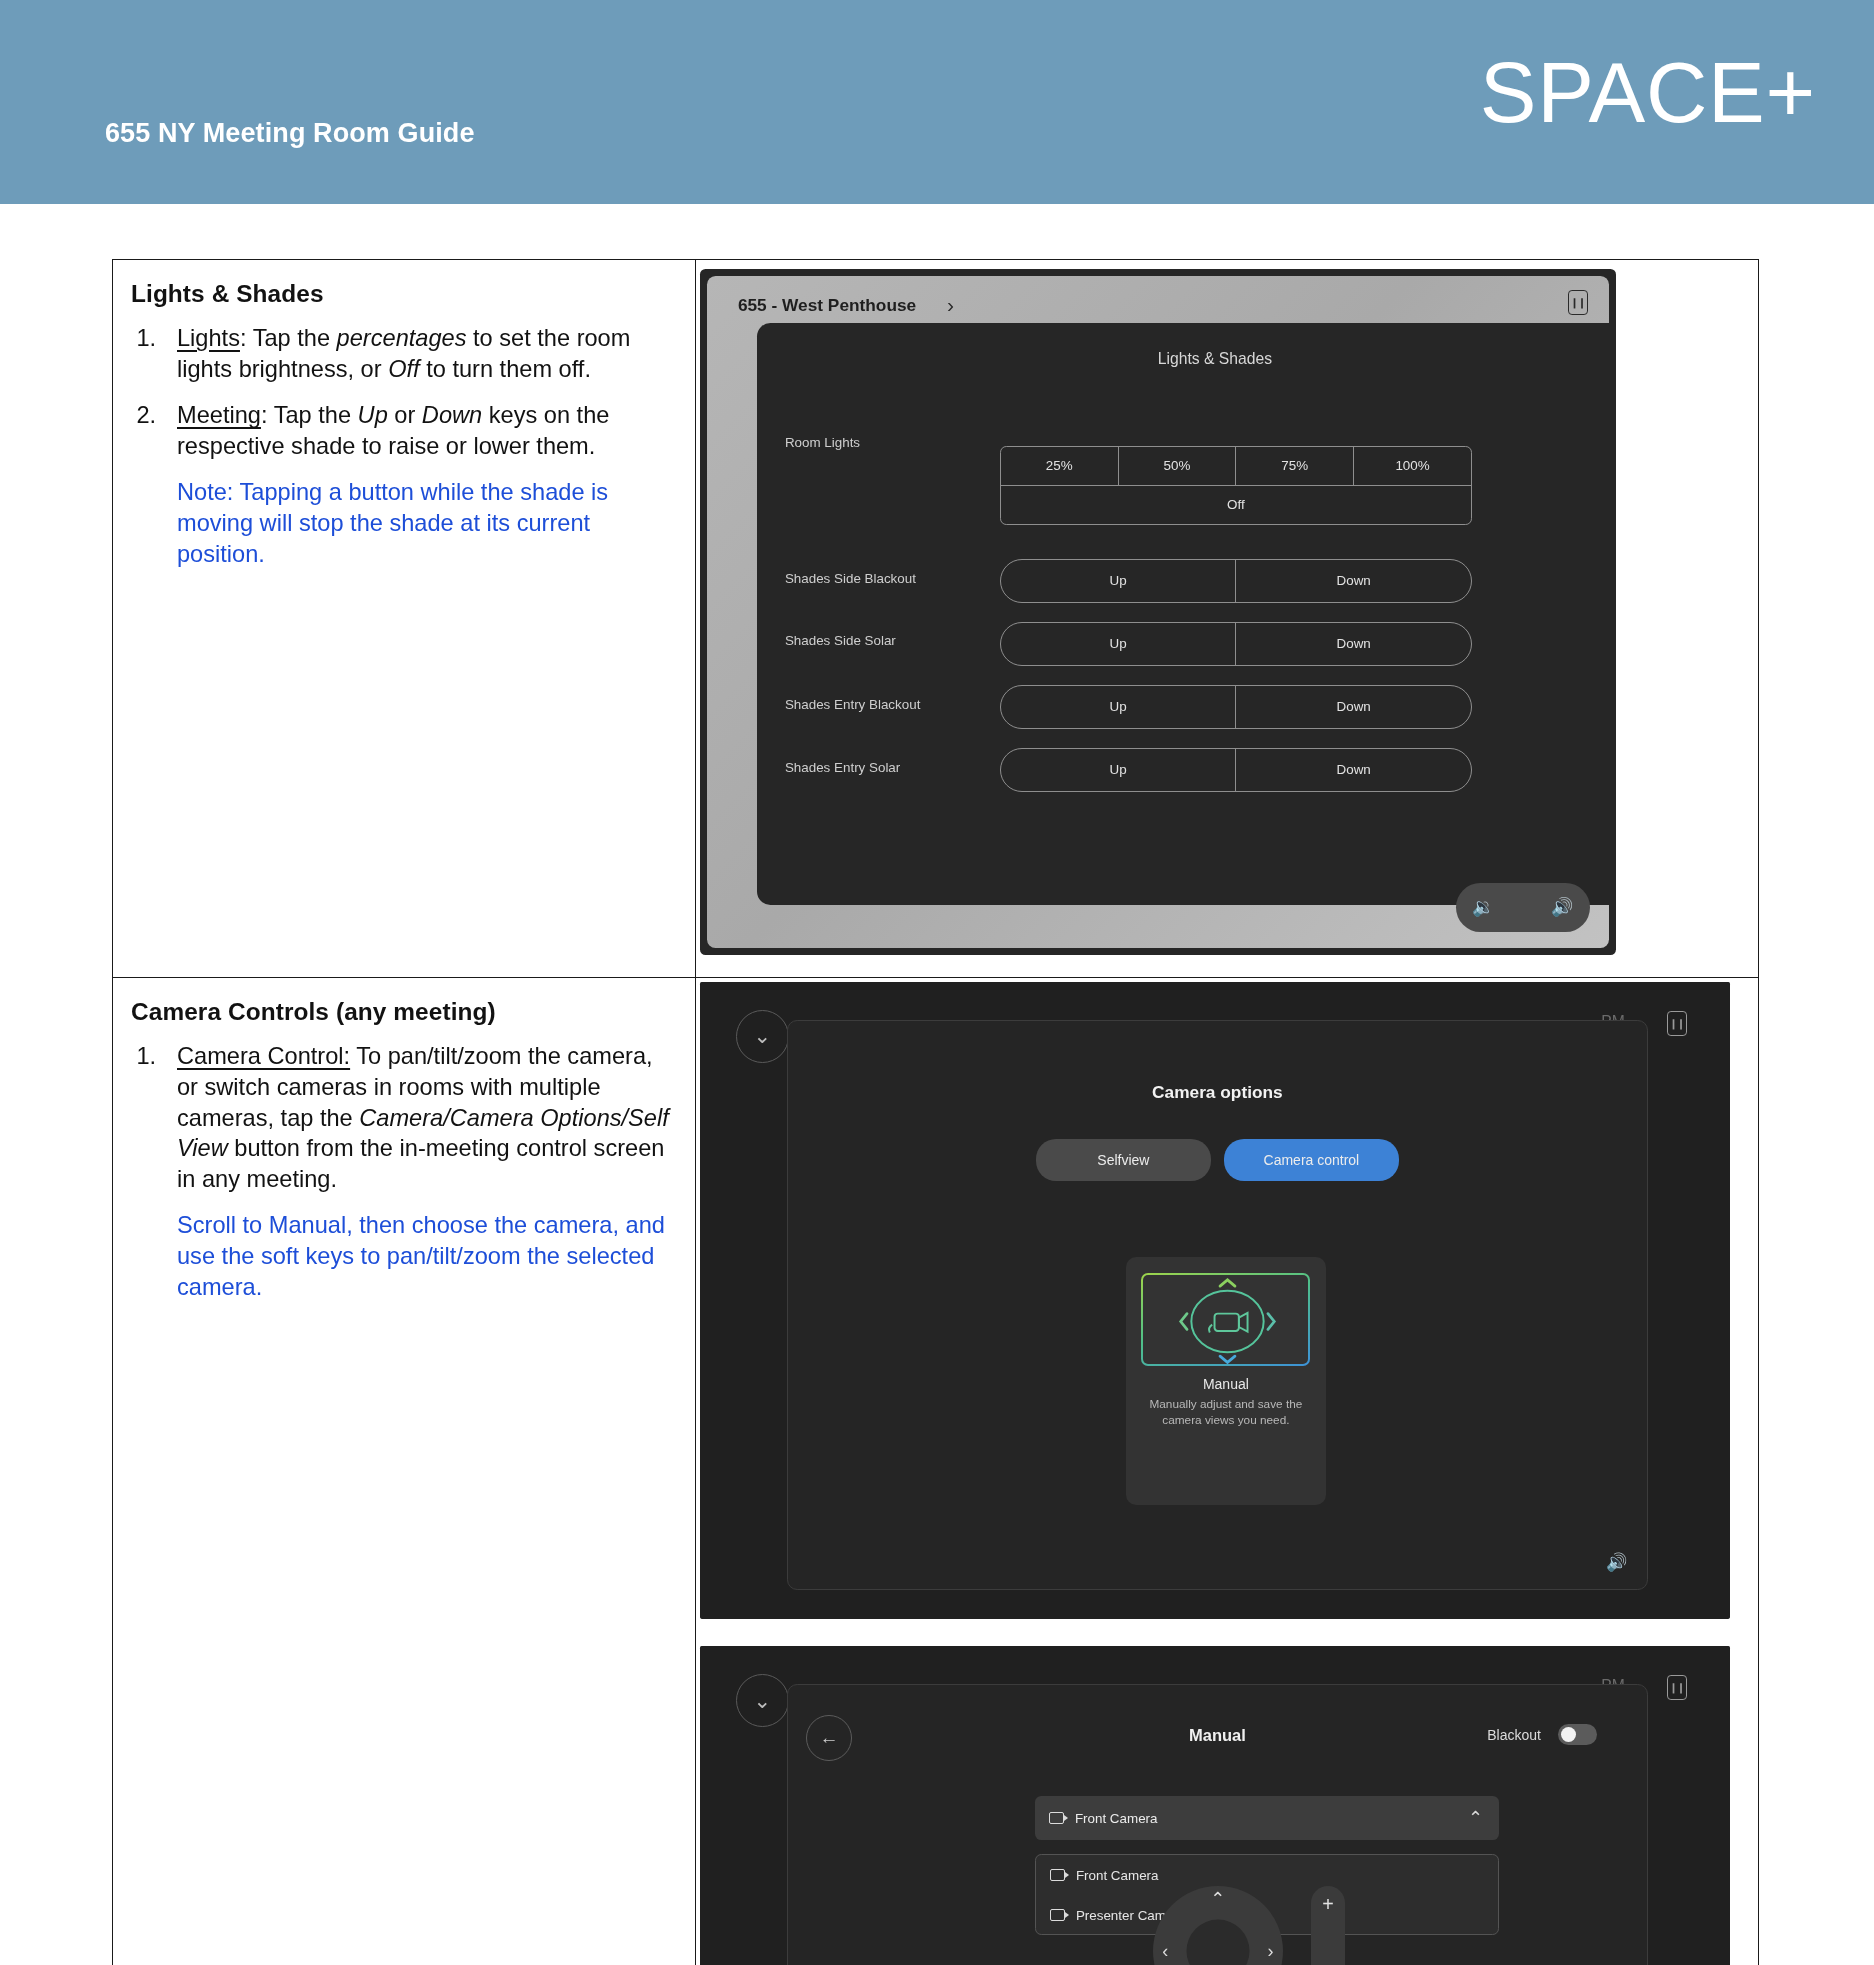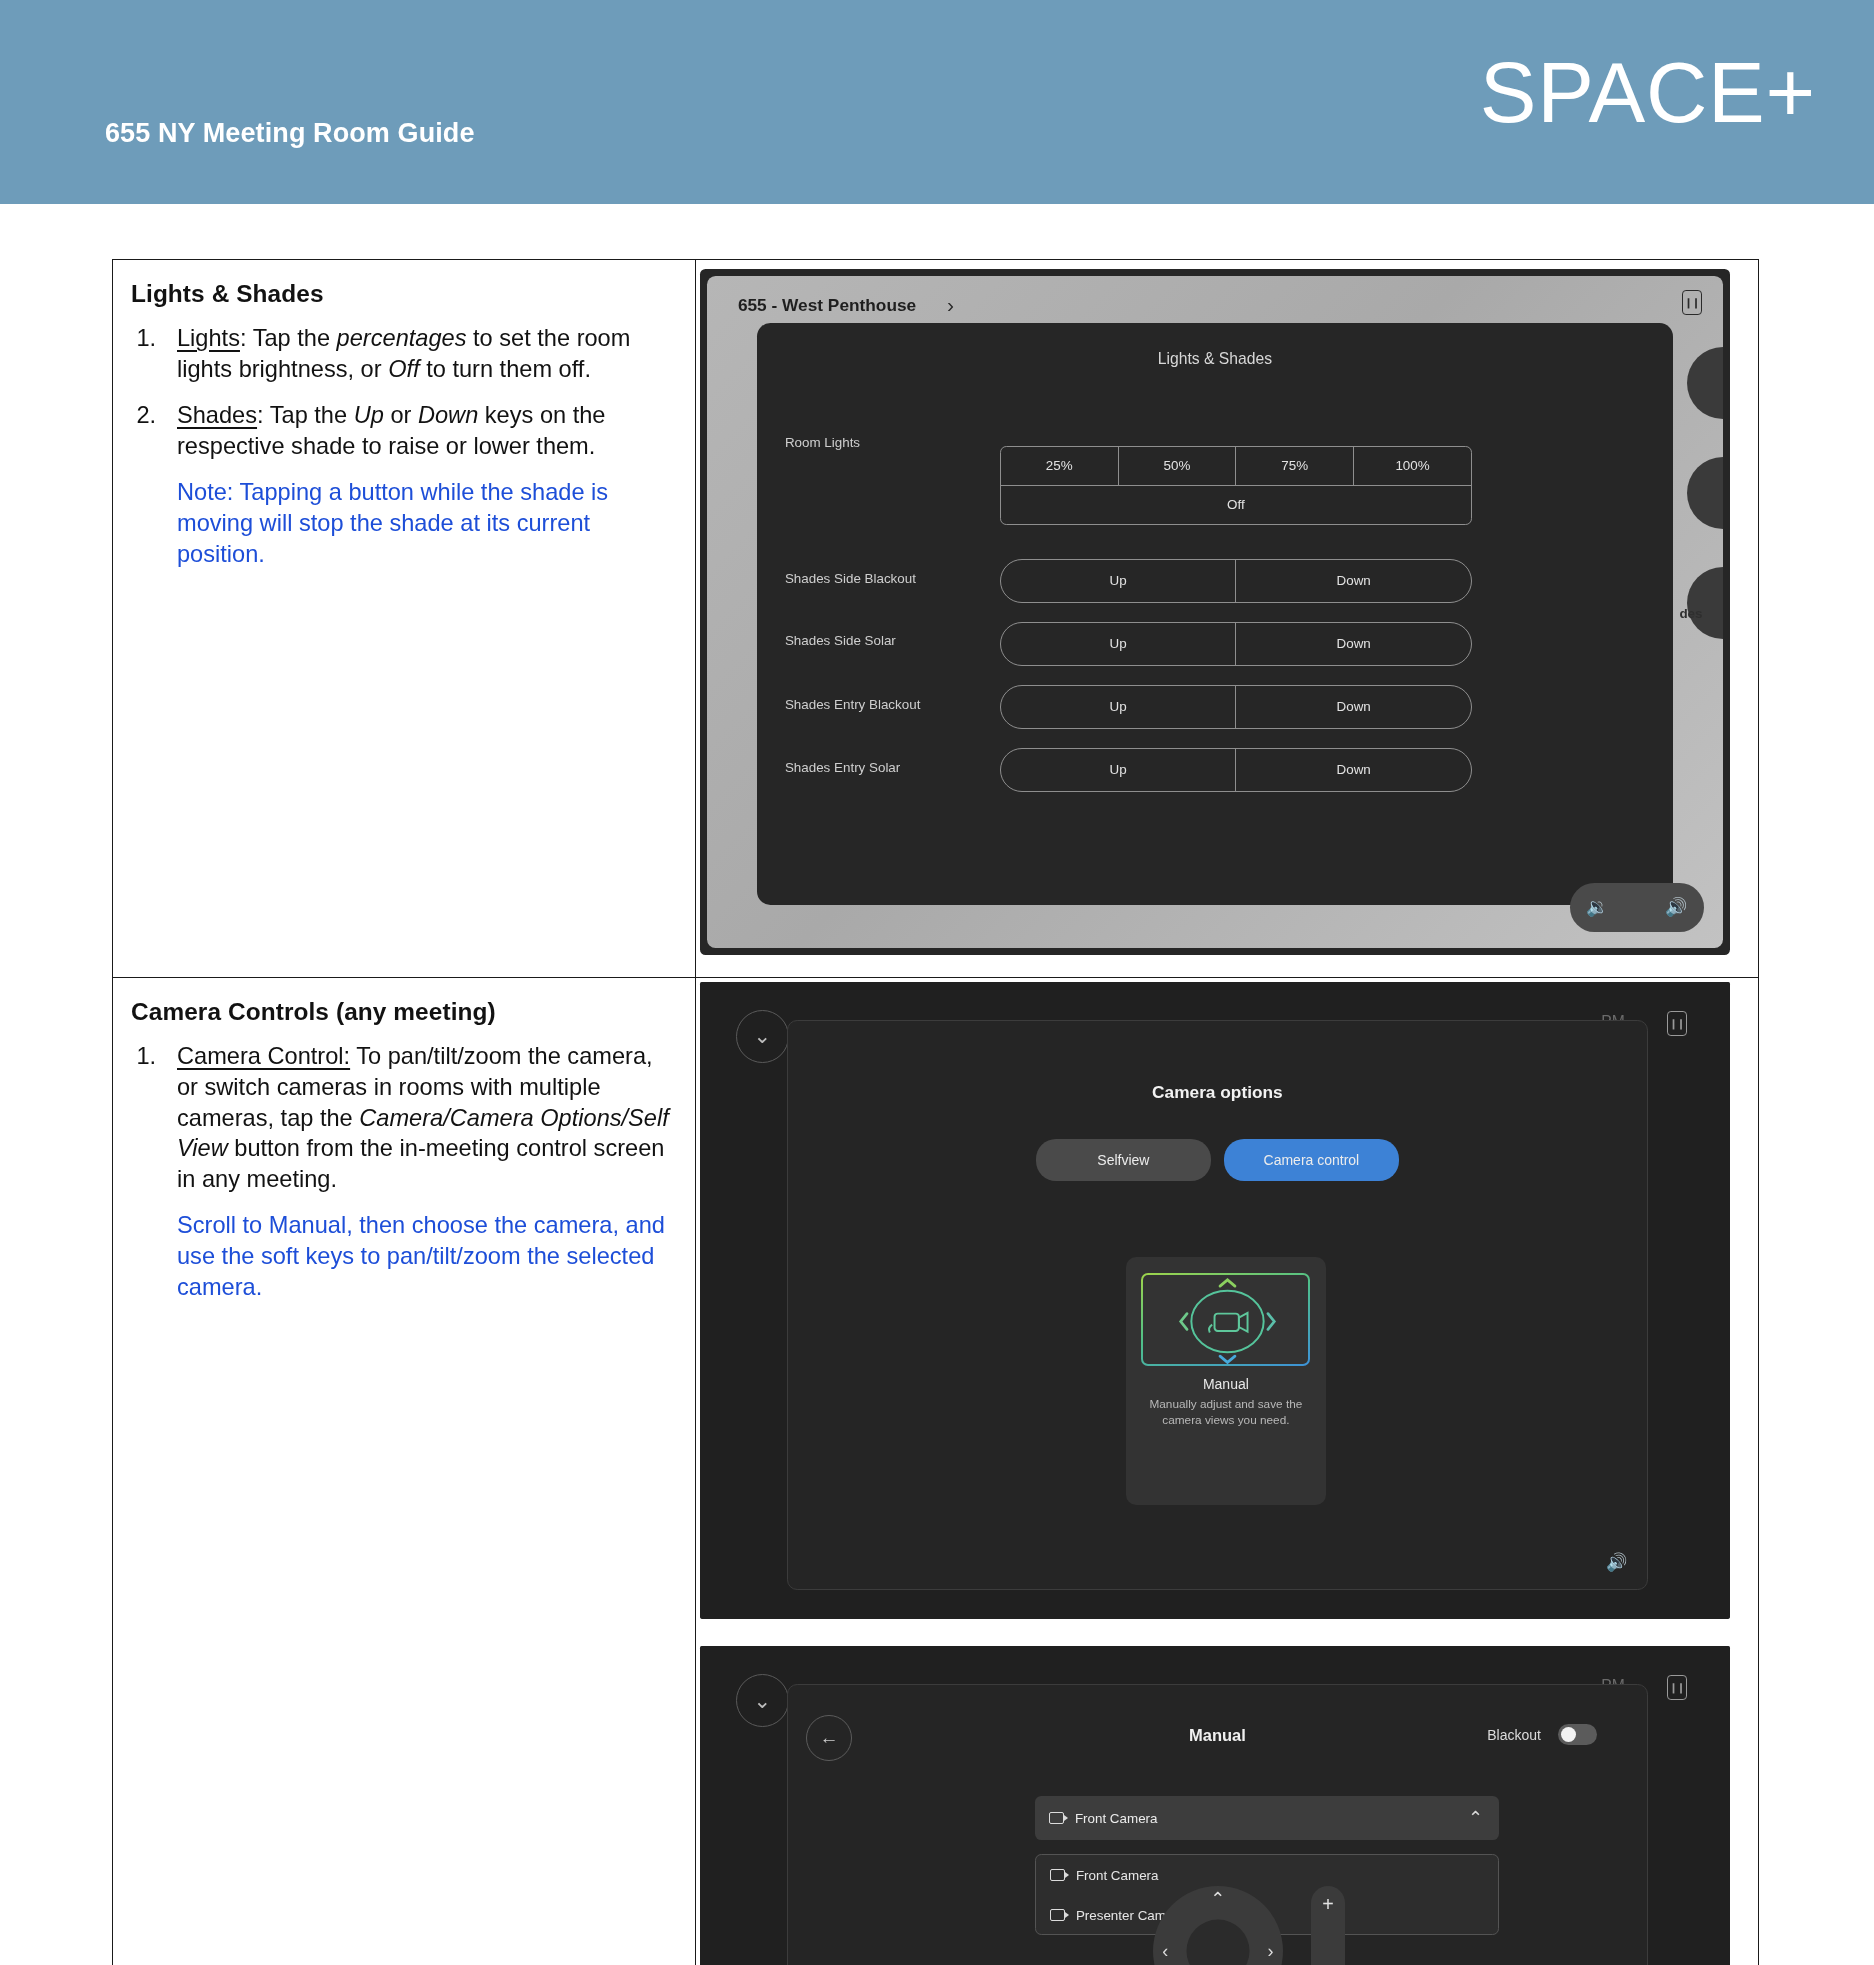--- a/index.html
+++ b/index.html
@@ -272,28 +272,28 @@
 <div class="table">
 
   <div class="row row-1">
     <div class="cell-text">
       <h2 class="sec-title">Lights &amp; Shades</h2>
       <ol class="steps">
         <li>
           <span class="num">1.</span><span class="u">Lights</span><span>: Tap the </span><span class="i">percentages</span><span> to set the room lights brightness, or </span><span class="i">Off</span><span> to turn them off.</span>
         </li>
         <li>
-          <span class="num">2.</span><span class="u">Shades</span><span>: Tap the </span><span class="i">Up</span><span> or </span><span class="i">Down</span><span> keys on the respective shade to raise or lower them.</span>
+          <span class="num">2.</span><span class="u">Meeting</span><span>: Tap the </span><span class="i">Up</span><span> or </span><span class="i">Down</span><span> keys on the respective shade to raise or lower them.</span>
         </li>
       </ol>
       <p class="note">Note: Tapping a button while the shade is moving will stop the shade at its current position.</p>
     </div>
 
     <div class="cell-shot">
-      <div class="device" style="left:3.9px; top:8.6px; width:1030px; height:686px; border-radius:5.5px;">
+      <div class="device" style="left:3.9px; top:8.6px; width:916px; height:686px; border-radius:5.5px;">
         <div class="bezel">
 
           <div class="tab-head">
             <div class="tab-room">655 - West Penthouse</div>
             <div class="tab-chevron" style="left:240px;">›</div>
             <div class="tab-statusicon">❙❙</div>
           </div>
 
           <div class="bg-circle" style="top:71px;"></div>
           <div class="bg-circle" style="top:181px;"></div>

